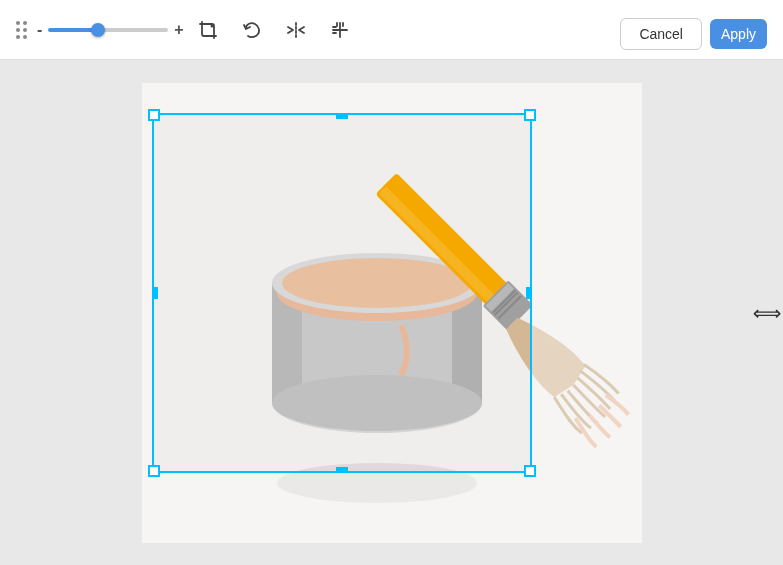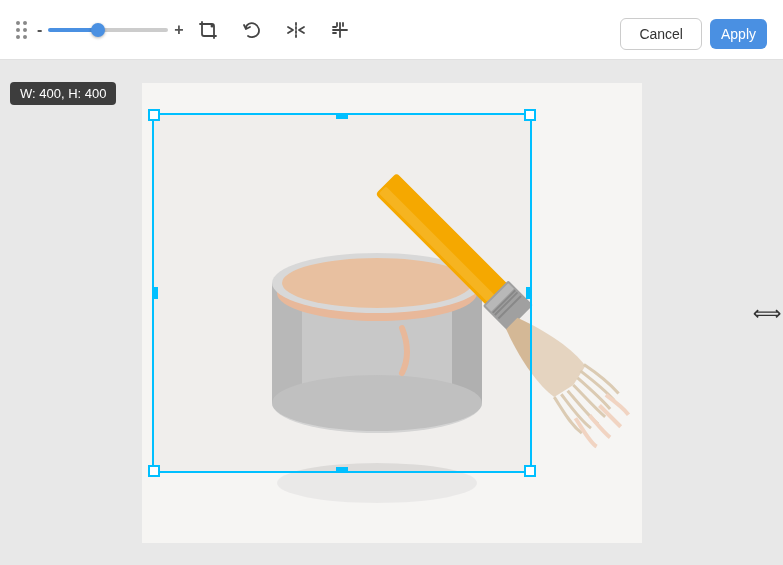--- a/index.html
+++ b/index.html
@@ -362,23 +362,20 @@
   </div>
 
   <div class="toolbar-buttons">
     <button class="btn-cancel">Cancel</button>
     <button class="btn-apply">Apply</button>
   </div>
 </div>
 
 <div class="canvas-area">
 
-  <div class="dimensions-tooltip">
-    <span>W: 400, H: 400</span>
-  </div>
 
   <div class="crop-container">
 
     <div class="paint-scene">
       <svg viewBox="0 0 500 460" xmlns="http://www.w3.org/2000/svg">
 
         <rect width="500" height="460" fill="#f0eeec"></rect>
 
         <ellipse cx="235" cy="400" rx="100" ry="20" fill="rgba(0,0,0,0.08)"></ellipse>
 

